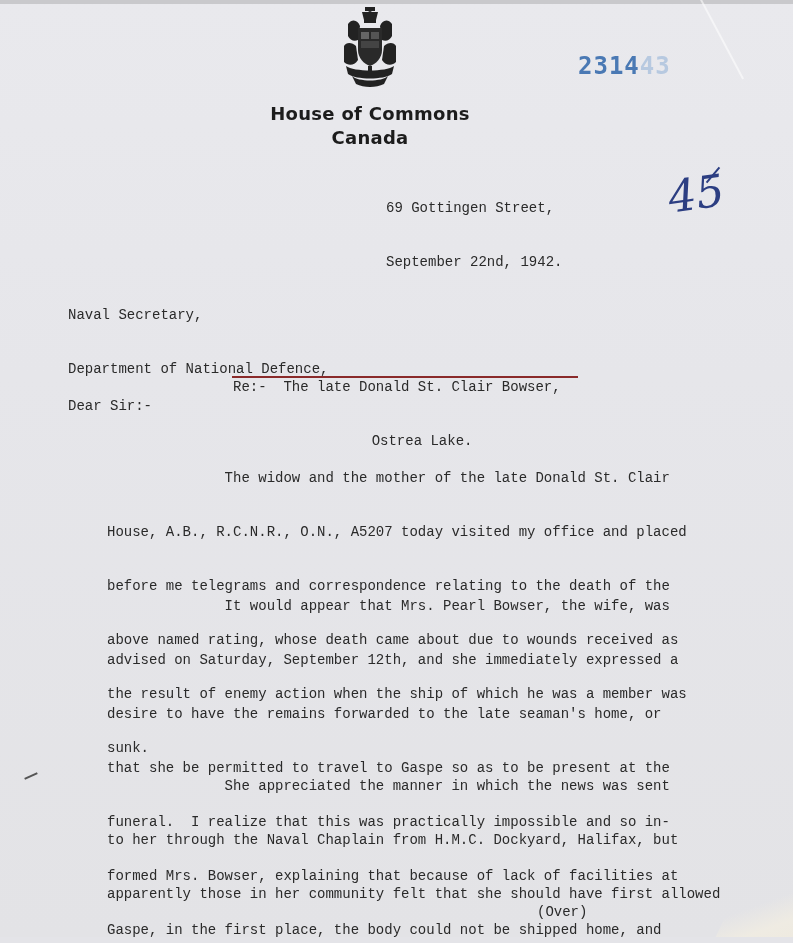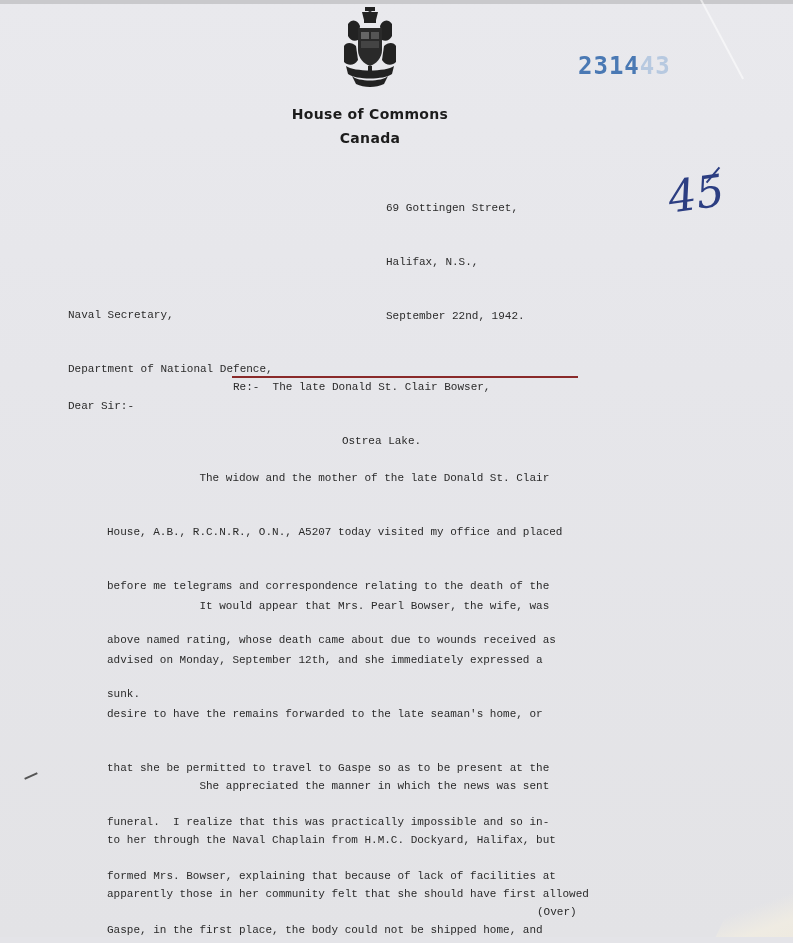--- a/index.html
+++ b/index.html
@@ -58,28 +58,28 @@
     color: #4a79b4;
   }
   .stamp-number .faded { color: #b7c9e0; }
   .letterhead-title {
     position: absolute;
     left: 230px; top: 102px;
     width: 280px;
     text-align: center;
     font-family: "DejaVu Sans", sans-serif;
     font-weight: bold;
-    font-size: 14px;
+    font-size: 18px;
     line-height: 24px;
     color: #1c1c1c;
     letter-spacing: 0.3px;
   }
   .typed {
     font-family: "Liberation Mono", "DejaVu Sans Mono", monospace;
-    font-size: 11px;
+    font-size: 14px;
     color: #2a2a2a;
     line-height: 18px;
     white-space: pre;
   }
   .address-block {
     position: absolute;
     left: 386px; top: 163px;
   }
   .hand-number {
     position: absolute;
@@ -165,21 +165,20 @@
 
   <div class="stamp-number"><span>2314</span><span class="faded">43</span></div>
 
   <div class="letterhead-title">
     <div>House of Commons</div>
     <div>Canada</div>
   </div>
 
   <div class="address-block typed">
     <div>69 Gottingen Street,</div>
-    <div>Halifax, N.S.,</div>
     <div>September 22nd, 1942.</div>
   </div>
 
   <div class="hand-number">45</div>
   <div class="hand-tick"></div>
 
   <div class="recipient-block typed">
     <div>Naval Secretary,</div>
     <div>Department of National Defence,</div>
   </div>
@@ -190,26 +189,27 @@
   </div>
   <div class="subject-rule"></div>
 
   <div class="salutation typed">Dear Sir:-</div>
 
   <div class="para p1 typed">
     <div>              The widow and the mother of the late Donald St. Clair</div>
     <div>House, A.B., R.C.N.R., O.N., A5207 today visited my office and placed</div>
     <div>before me telegrams and correspondence relating to the death of the</div>
     <div>above named rating, whose death came about due to wounds received as</div>
+    <div>the result of enemy action when the ship of which he was a member was</div>
     <div>sunk.</div>
   </div>
 
   <div class="para p2 typed">
     <div>              It would appear that Mrs. Pearl Bowser, the wife, was</div>
-    <div>advised on Monday, September 12th, and she immediately expressed a</div>
+    <div>advised on Saturday, September 12th, and she immediately expressed a</div>
     <div>desire to have the remains forwarded to the late seaman's home, or</div>
     <div>that she be permitted to travel to Gaspe so as to be present at the</div>
     <div>funeral.  I realize that this was practically impossible and so in-</div>
     <div>formed Mrs. Bowser, explaining that because of lack of facilities at</div>
     <div>Gaspe, in the first place, the body could not be shipped home, and</div>
     
     
   </div>
 
   <div class="margin-mark"></div>

